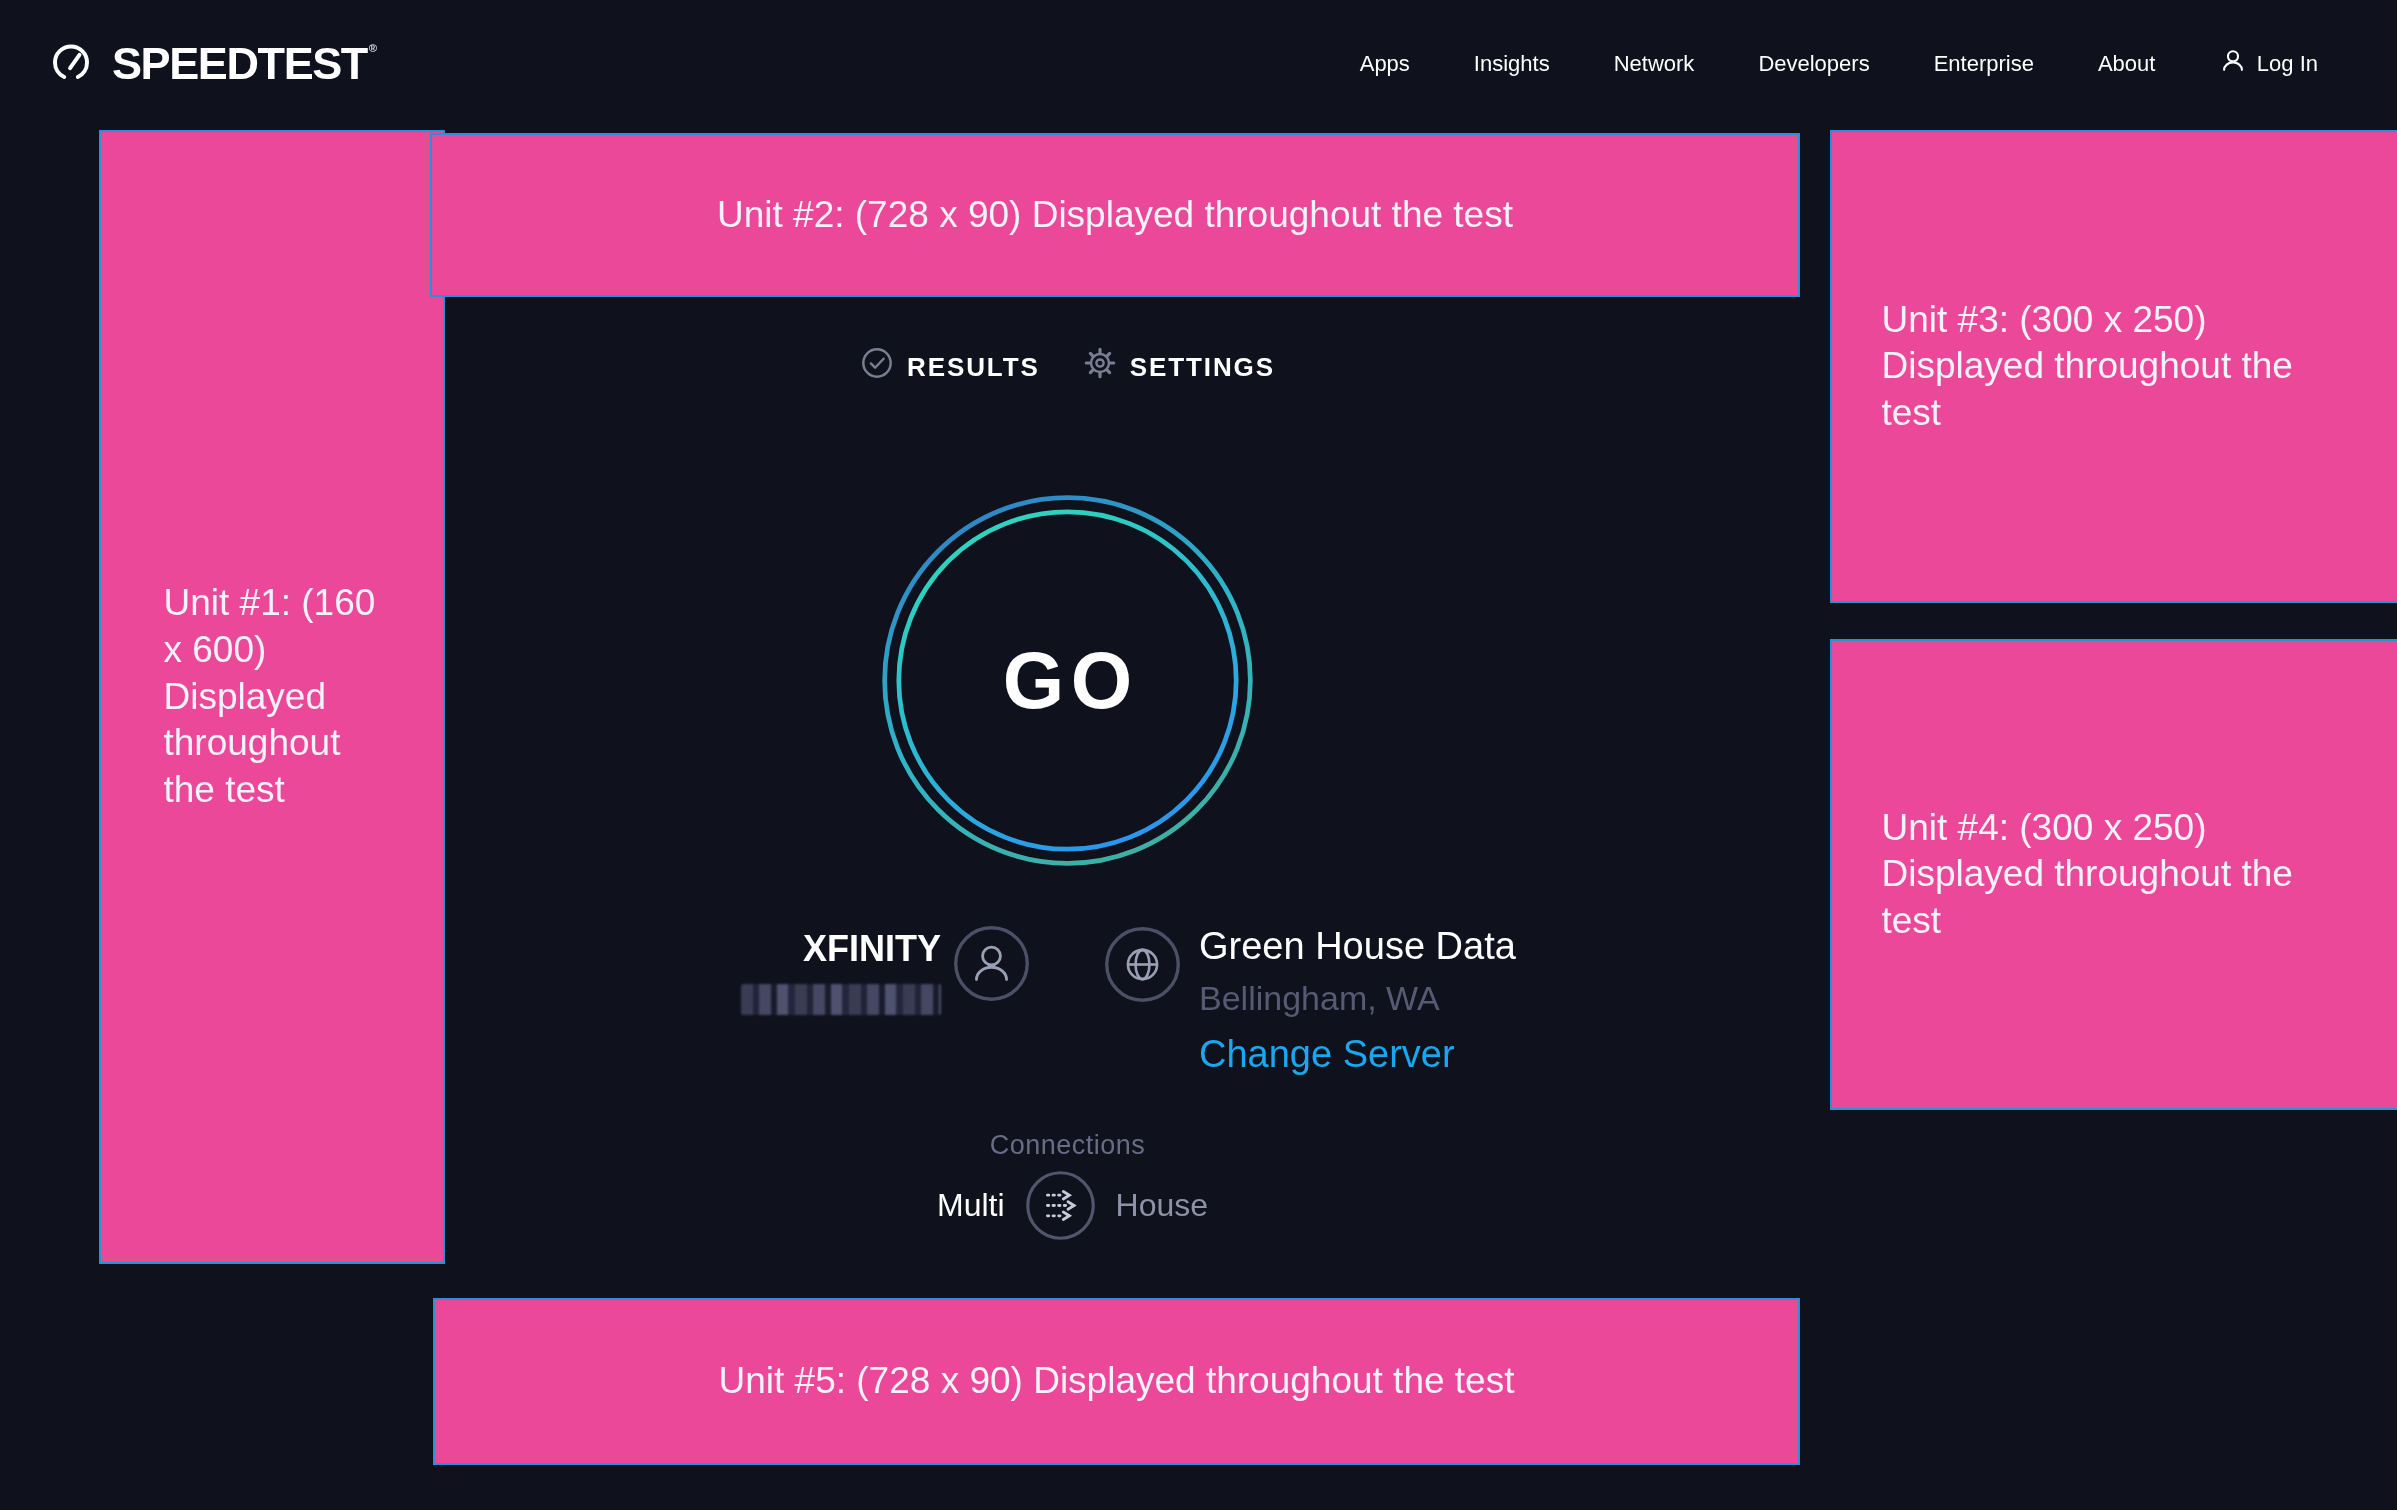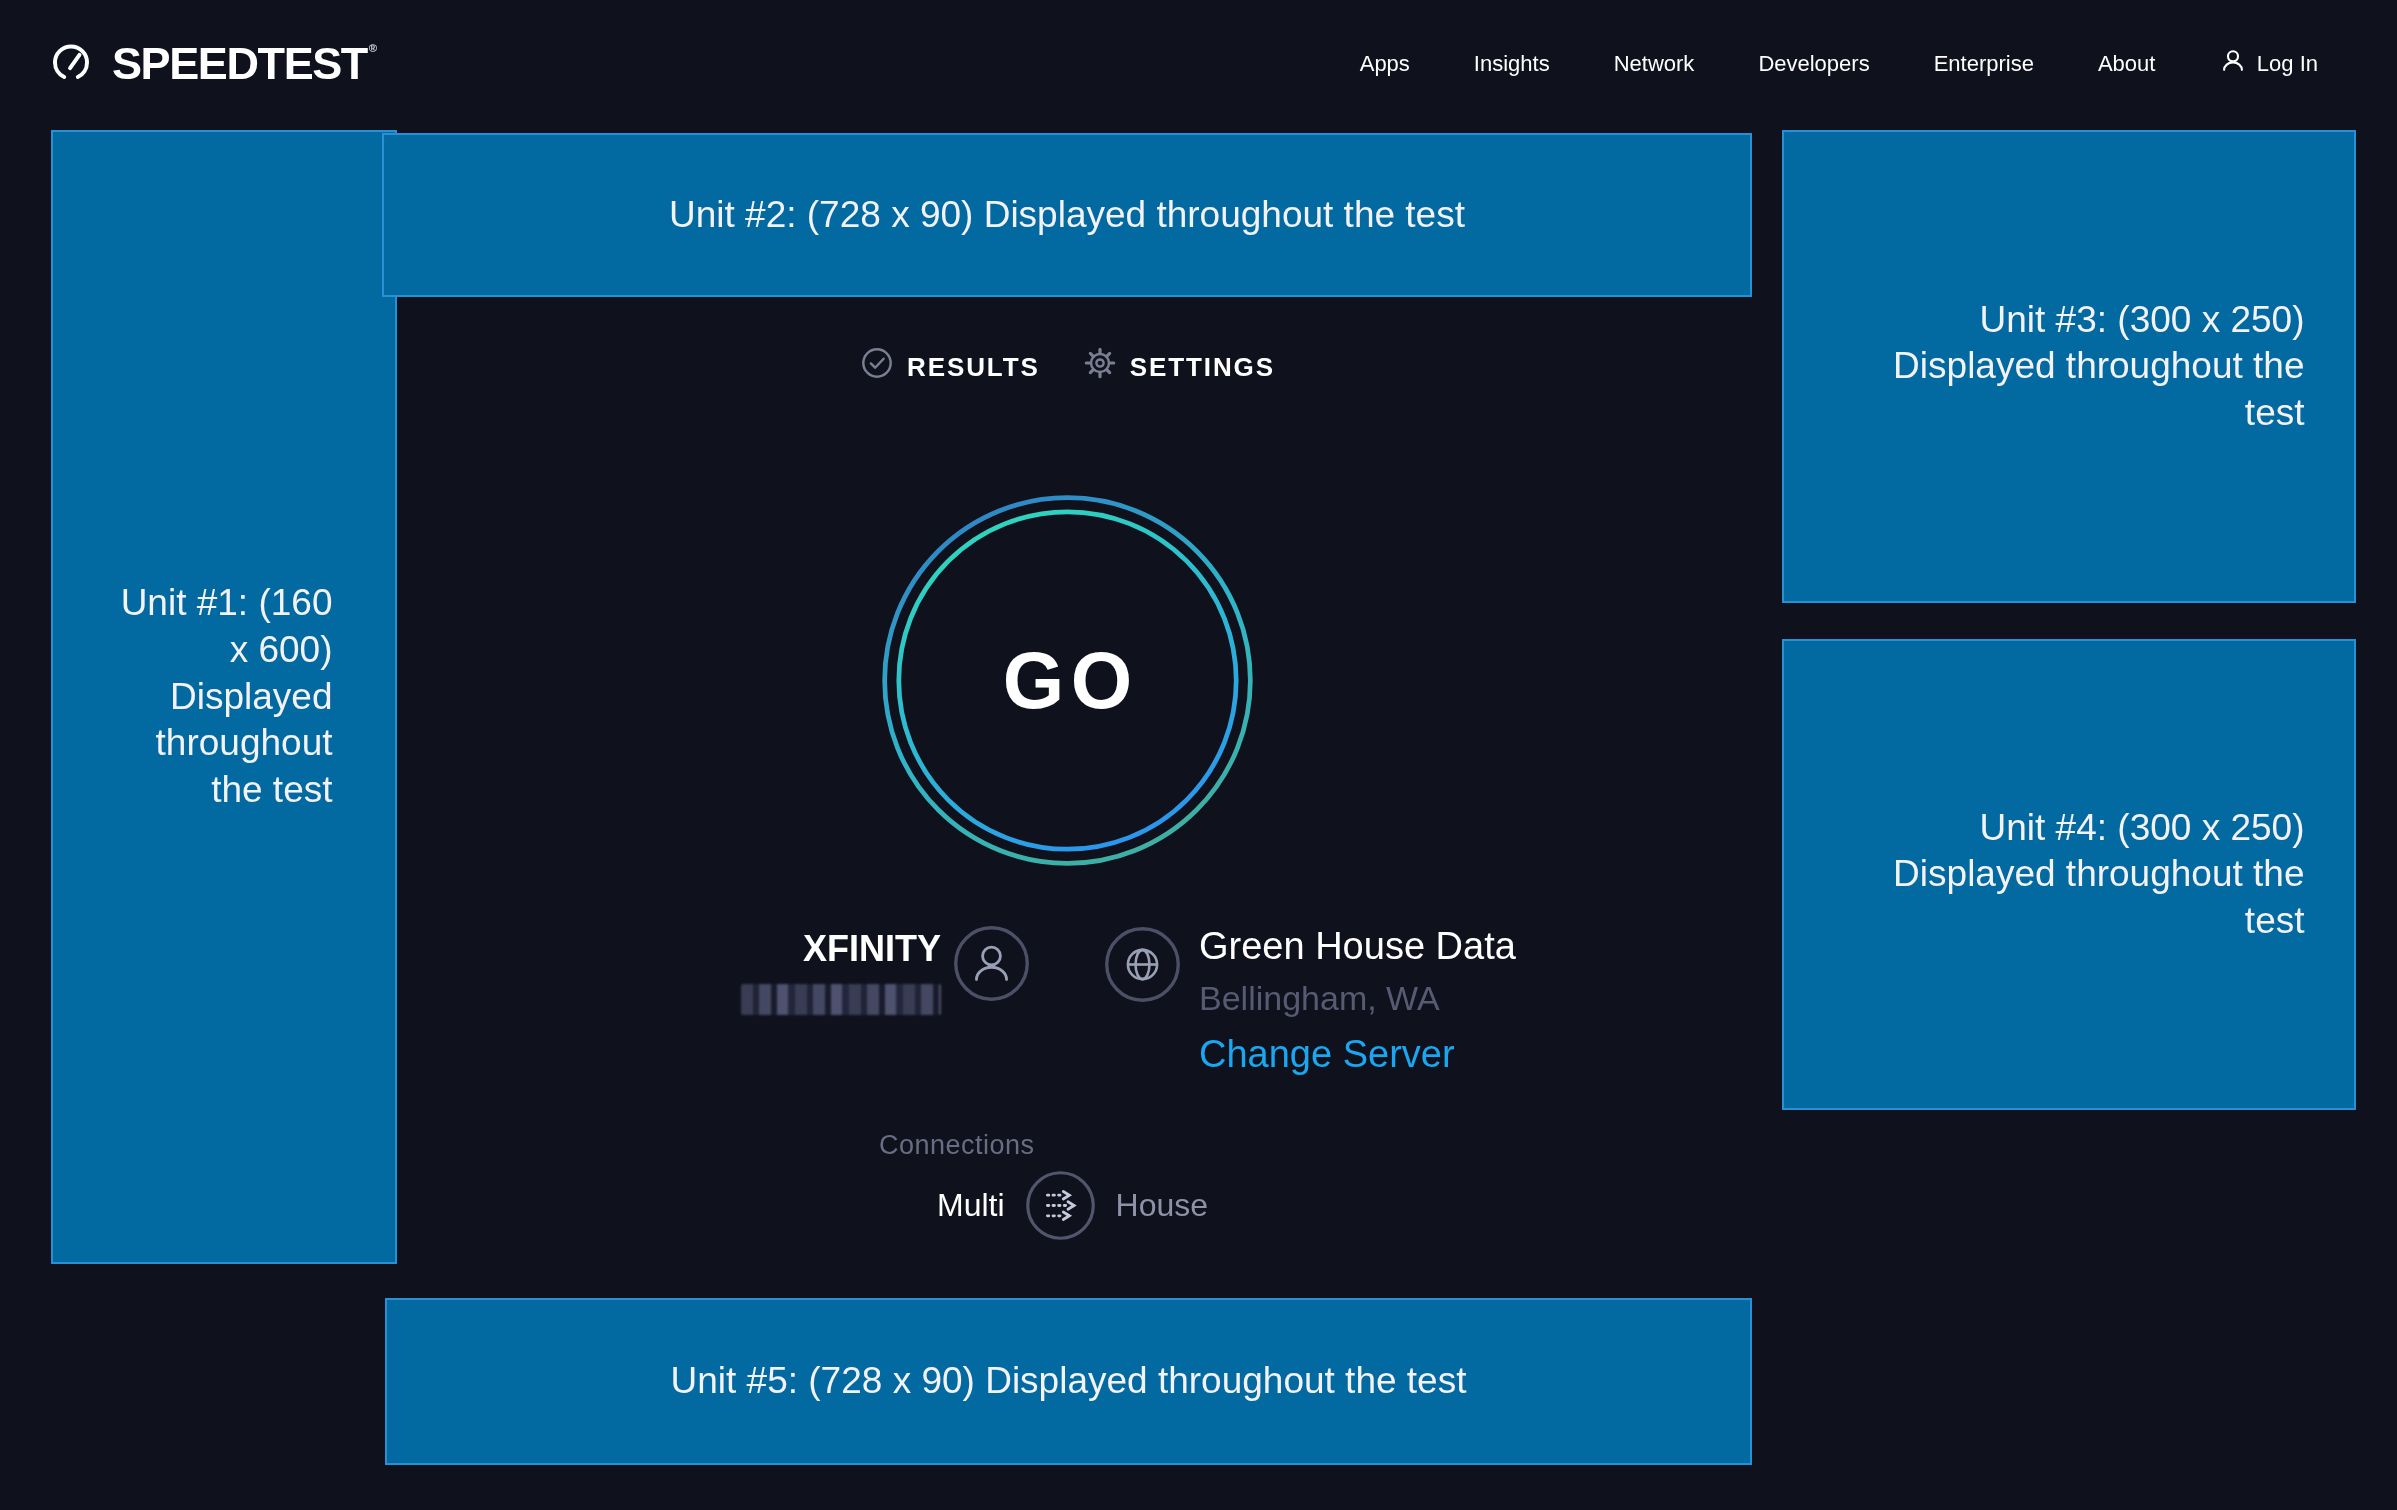--- a/index.html
+++ b/index.html
@@ -15,27 +15,27 @@
   .header{position:absolute;left:0;top:0;width:2397px;height:128px;display:flex;align-items:center;}
   .logo{position:absolute;left:51px;top:0;height:128px;display:flex;align-items:center;gap:21px;cursor:pointer;}
   .brand{font-size:45px;font-weight:700;letter-spacing:-1.4px;color:#fff;white-space:nowrap;}
   .brand sup{font-size:11.3px;vertical-align:top;position:relative;top:3.8px;left:1.9px;opacity:.85;}
   .nav{position:absolute;right:79px;top:0;height:128px;display:flex;align-items:center;gap:64px;}
   .nav-item{font-size:22px;color:#ffffff;white-space:nowrap;cursor:pointer;}
   .login{display:flex;align-items:center;gap:9.4px;cursor:pointer;}
   
   .ad-box{
     position:absolute;
-    background:#0369a1;
+    background:#ec4899;
     border:2.8px solid #2a90d6;
     box-sizing:border-box;
     display:flex;align-items:center;justify-content:center;
-    text-align:right;
+    text-align:left;
     color:#f2f2f7;
-    font-size:37px;line-height:1.26;
+    font-size:37px;line-height:1.26;margin-left:48px;
   }
   .ad-1{left:51px;top:130px;width:346px;height:1134px;}
   .ad-1 .ad-text{width:217px;}
   .ad-2{left:382px;top:133px;width:1370px;height:164px;}
   .ad-3{left:1782px;top:130px;width:574px;height:473px;}
   .ad-3 .ad-text{width:471px;}
   .ad-4{left:1782px;top:639px;width:574px;height:471px;}
   .ad-4 .ad-text{width:471px;}
   .ad-5{left:385px;top:1298px;width:1367px;height:167px;}
   
@@ -61,21 +61,21 @@
       #1b1d2f 30px 36px,#565a78 36px 47px,#262840 47px 54px);
     filter:blur(1.1px);
     border-radius:1.9px;opacity:.9;
   }
   .badge-icon{position:absolute;}
   .server-block{position:absolute;left:1199px;top:926px;text-align:left;}
   .server-name{font-size:38px;font-weight:500;color:#fff;line-height:41px;white-space:nowrap;}
   .server-loc{margin-top:13px;font-size:34px;color:#575a72;line-height:36px;white-space:nowrap;}
   .server-change{margin-top:18px;font-size:38px;color:#1aa7f1;line-height:41px;white-space:nowrap;cursor:pointer;}
   
-  .conn-label{position:absolute;left:879px;top:1130px;width:377px;
+  .conn-label{position:absolute;left:879px;top:1130px;width:377px;text-align:center;
     font-size:27px;color:#696c84;letter-spacing:0.5px;}
   .conn-row{position:absolute;left:937px;top:1169px;height:73px;display:flex;align-items:center;gap:19px;}
   .conn-multi{font-size:32px;font-weight:500;color:#fff;cursor:pointer;}
   .conn-single{font-size:32px;color:#8f92a7;cursor:pointer;}
   .conn-toggle{width:73px;height:73px;cursor:pointer;}
 </style>
 </head>
 <body>
 
 <div class="header">

